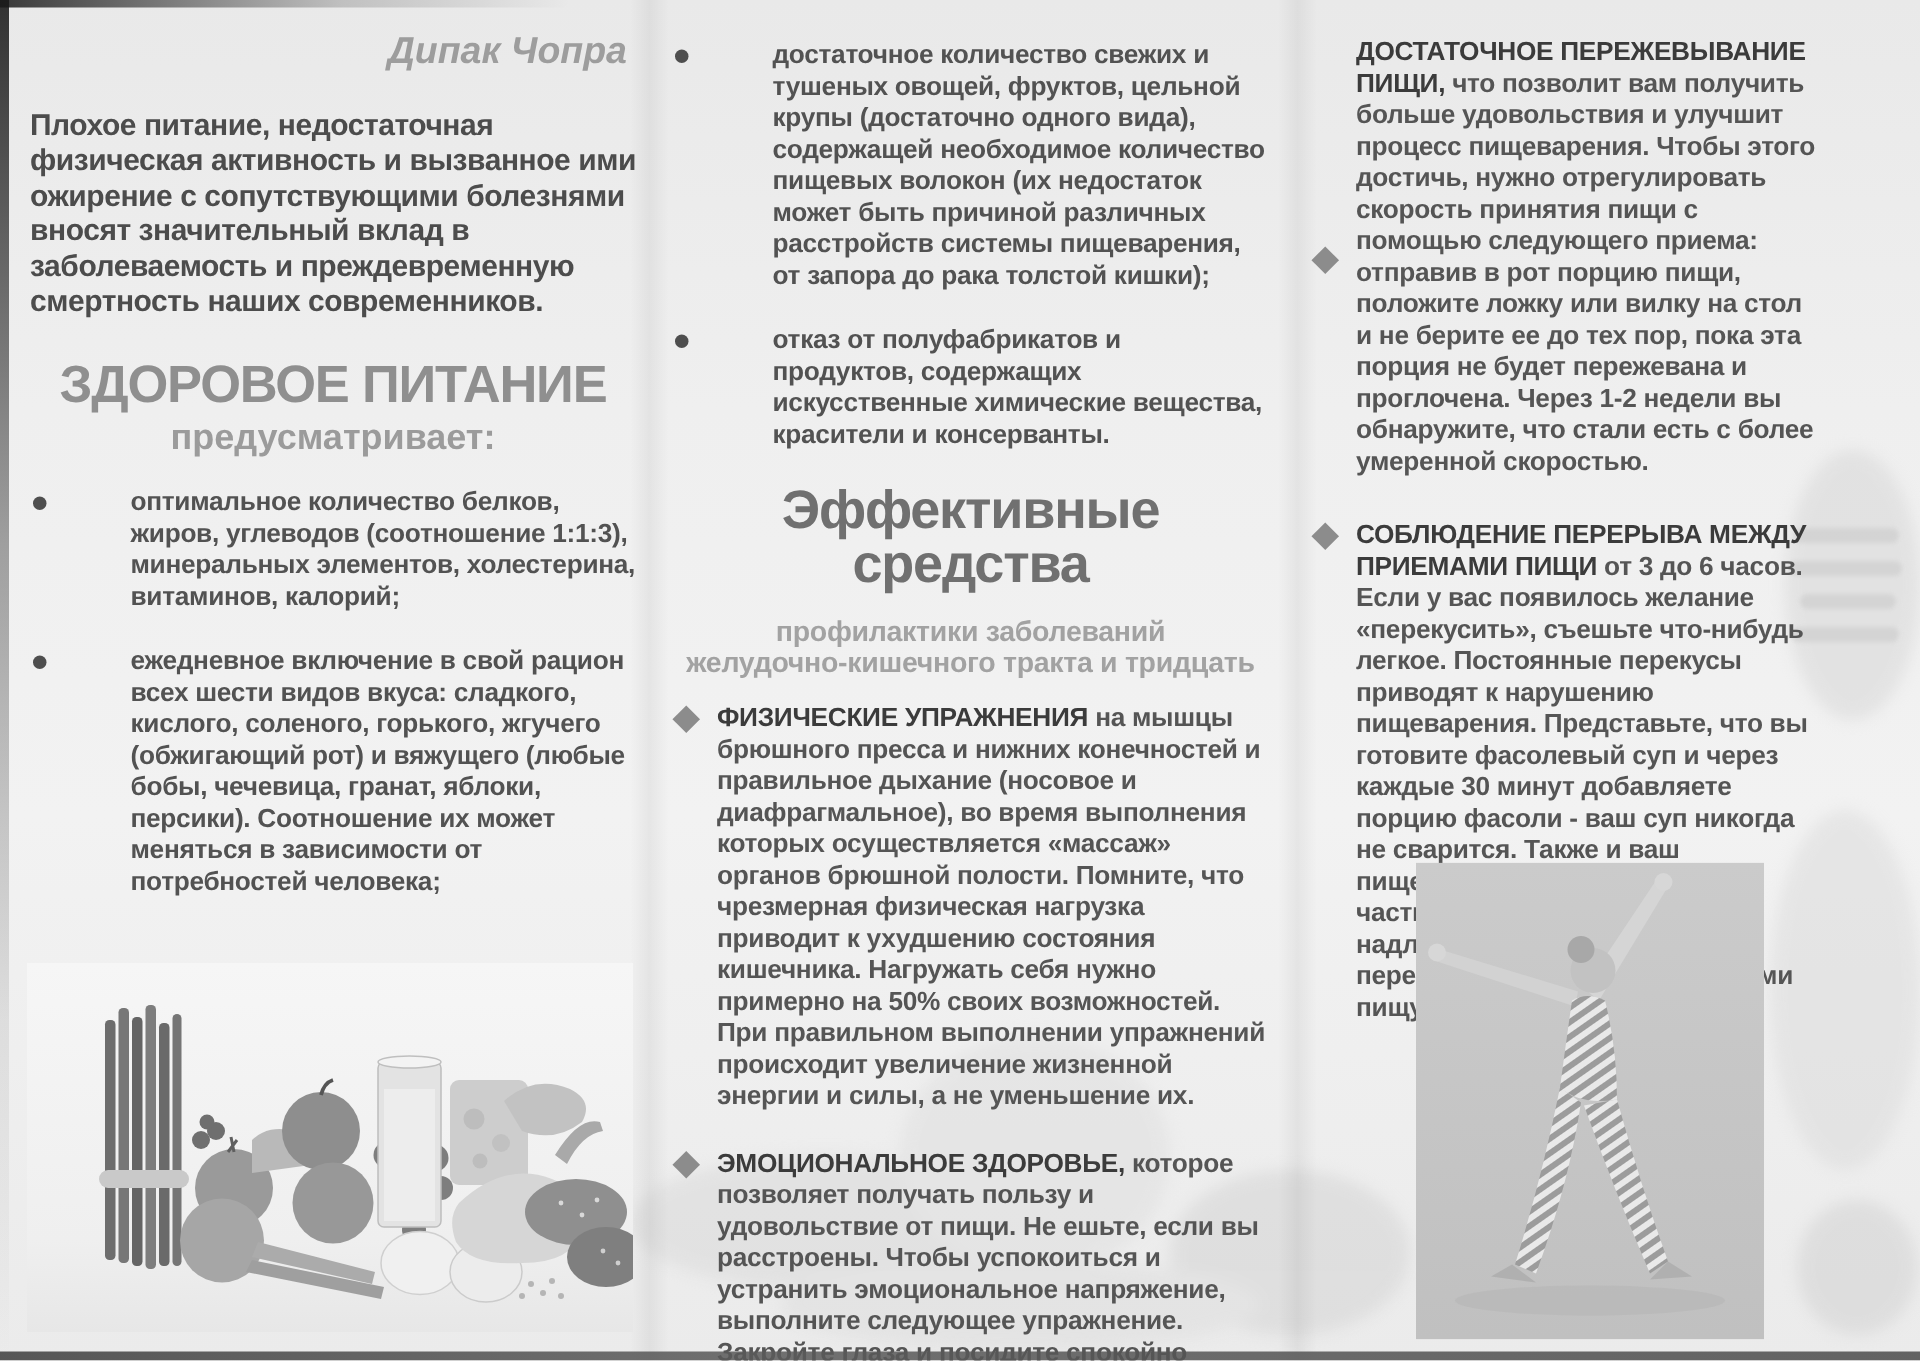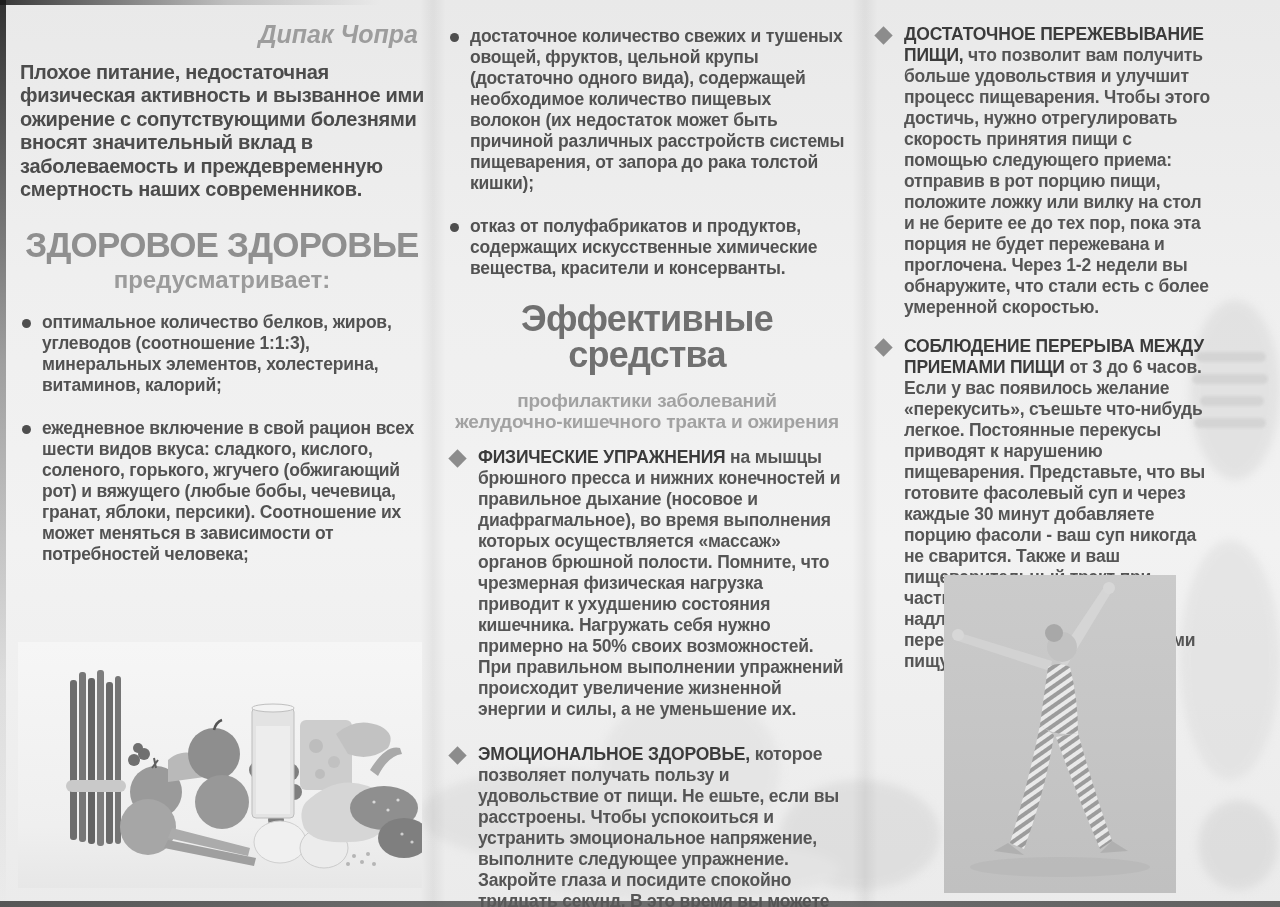--- a/index.html
+++ b/index.html
@@ -27,30 +27,30 @@
   .ghost-line{position:absolute;height:10px;border-radius:5px;background:#c9c9c9;opacity:.55;filter:blur(1.5px);}
 
   
   .col{position:absolute;top:18px;}
   .col1{left:20px;width:404px;}
   .col2{left:448px;width:398px;}
   .col3{left:874px;width:342px;}
 
   .quote{font-style:italic;font-weight:700;color:#a3a3a3;font-size:19.5px;line-height:1.26;letter-spacing:-0.2px;text-align:justify;}
   .quote-author{font-style:italic;font-weight:700;color:#9d9d9d;font-size:25px;text-align:right;margin-top:2px;padding-right:6px;}
-  .intro{font-weight:700;color:#4c4c4c;font-size:20px;line-height:1.17;margin-top:12px;letter-spacing:-0.3px;}
+  .intro{font-weight:700;color:#4c4c4c;font-size:20px;line-height:1.17;margin-top:24px;letter-spacing:-0.3px;}
 
   .h1{font-weight:700;color:#8f8f8f;font-size:35px;letter-spacing:-0.8px;text-align:center;margin-top:26px;line-height:1;}
   .h1-sub{font-weight:700;color:#9b9b9b;font-size:24px;text-align:center;line-height:1.15;margin-top:4px;}
 
   .h2{font-weight:700;color:#707070;font-size:36px;letter-spacing:-0.8px;text-align:center;line-height:1;margin-top:8px;}
   .h2-sub{font-weight:700;color:#a2a2a2;font-size:19px;text-align:center;line-height:1.1;margin-top:18px;letter-spacing:-0.2px;}
 
   .bullets{margin-top:18px;}
-  .bullet{display:flex;margin-bottom:22px;}
+  .bullet{display:flex;margin-bottom:22px;gap:45px;}
   .dot{flex:none;width:9px;height:9px;border-radius:50%;background:#4e4e4e;margin:7px 11px 0 2px;}
   .btext{font-weight:700;color:#525252;font-size:17.5px;line-height:1.2;letter-spacing:-0.2px;}
 
   .ditems{margin-top:14px;}
   .ditem{display:flex;margin-bottom:24px;}
   .diamond{flex:none;width:13px;height:13px;background:#8c8c8c;transform:rotate(45deg);margin:5px 14px 0 3px;}
   .dbody{font-weight:700;font-size:17.5px;line-height:1.2;letter-spacing:-0.2px;color:#555555;}
   .dtitle{color:#3b3b3b;}
 
   .photo{position:absolute;overflow:hidden;}
@@ -78,21 +78,21 @@
   <div class="ghost-line" style="left:1192px;top:374px;width:76px;"></div>
   <div class="ghost-line" style="left:1200px;top:396px;width:64px;"></div>
   <div class="ghost-line" style="left:1194px;top:418px;width:72px;"></div>
 
   <div class="fold f1"></div>
   <div class="fold f2"></div>
 
   <div class="col col1">
     <div class="quote-author">Дипак Чопра</div>
     <div class="intro">Плохое питание, недостаточная физическая активность и вызванное ими ожирение с сопутствующими болезнями вносят значительный вклад в заболеваемость и преждевременную смертность наших современников.</div>
-    <div class="h1">ЗДОРОВОЕ ЗДОРОВЬЕ</div>
+    <div class="h1">ЗДОРОВОЕ ПИТАНИЕ</div>
     <div class="h1-sub">предусматривает:</div>
     <div class="bullets">
       <div class="bullet">
         <span class="dot"></span>
         <span class="btext">оптимальное количество белков, жиров, углеводов (соотношение 1:1:3), минеральных элементов, холестерина, витаминов, калорий;</span>
       </div>
       <div class="bullet">
         <span class="dot"></span>
         <span class="btext">ежедневное включение в свой рацион всех шести видов вкуса: сладкого, кислого, соленого, горького, жгучего (обжигающий рот) и вяжущего (любые бобы, чечевица, гранат, яблоки, персики). Соотношение их может меняться в зависимости от потребностей человека;</span>
       </div>
@@ -106,37 +106,37 @@
         <span class="btext">достаточное количество свежих и тушеных овощей, фруктов, цельной крупы (достаточно одного вида), содержащей необходимое количество пищевых волокон (их недостаток может быть причиной различных расстройств системы пищеварения, от запора до рака толстой кишки);</span>
       </div>
       <div class="bullet">
         <span class="dot"></span>
         <span class="btext">отказ от полуфабрикатов и продуктов, содержащих искусственные химические вещества, красители и консерванты.</span>
       </div>
     </div>
     <div class="h2">Эффективные средства</div>
     <div class="h2-sub">
       <div>профилактики заболеваний</div>
-      <div>желудочно-кишечного тракта и ожирения</div>
+      <div>желудочно-кишечного тракта и тридцать</div>
     </div>
     <div class="ditems">
       <div class="ditem">
         <span class="diamond"></span>
         <span class="dbody"><span class="dtitle">ФИЗИЧЕСКИЕ УПРАЖНЕНИЯ</span> <span>на мышцы брюшного пресса и нижних конечностей и правильное дыхание (носовое и диафрагмальное), во время выполнения которых осуществляется «массаж» органов брюшной полости. Помните, что чрезмерная физическая нагрузка приводит к ухудшению состояния кишечника. Нагружать себя нужно примерно на 50% своих возможностей. При правильном выполнении упражнений происходит увеличение жизненной энергии и силы, а не уменьшение их.</span></span>
       </div>
       <div class="ditem">
         <span class="diamond"></span>
         <span class="dbody"><span class="dtitle">ЭМОЦИОНАЛЬНОЕ ЗДОРОВЬЕ,</span> <span>которое позволяет получать пользу и удовольствие от пищи. Не ешьте, если вы расстроены. Чтобы успокоиться и устранить эмоциональное напряжение, выполните следующее упражнение. Закройте глаза и посидите спокойно тридцать секунд. В это время вы можете почувствовать неприятные физические ощущения в теле, вызванные эмоциональным стрессом. Просто держите глаза закрытыми несколько секунд, наблюдайте испытываемые вами неприятные ощущения. Не пытайтесь их подавить, просто чувствуйте их. Через минуту ощущения ослабнут или исчезнут. Откройте глаза и, когда поймете, что полностью успокоились, приступайте к еде.</span></span>
       </div>
     </div>
   </div>
 
   <div class="col col3">
     <div class="ditems" style="margin-top:6px;">
-      <div class="ditem" style="margin-bottom:18px;">
+      <div class="ditem" style="margin-bottom:28px;align-items:center;">
         <span class="diamond"></span>
         <span class="dbody"><span class="dtitle">ДОСТАТОЧНОЕ ПЕРЕЖЕВЫВАНИЕ ПИЩИ,</span> <span>что позволит вам получить больше удовольствия и улучшит процесс пищеварения. Чтобы этого достичь, нужно отрегулировать скорость принятия пищи с помощью следующего приема: отправив в рот порцию пищи, положите ложку или вилку на стол и не берите ее до тех пор, пока эта порция не будет пережевана и проглочена. Через 1-2 недели вы обнаружите, что стали есть с более умеренной скоростью.</span></span>
       </div>
       <div class="ditem">
         <span class="diamond"></span>
         <span class="dbody"><span class="dtitle">СОБЛЮДЕНИЕ ПЕРЕРЫВА МЕЖДУ ПРИЕМАМИ ПИЩИ</span> <span>от 3 до 6 часов. Если у вас появилось желание «перекусить», съешьте что-нибудь легкое. Постоянные перекусы приводят к нарушению пищеварения. Представьте, что вы готовите фасолевый суп и через каждые 30 минут добавляете порцию фасоли - ваш суп никогда не сварится. Также и ваш пищеварительный тракт при частых перекусах не может надлежащим образом перерабатывать съеденную вами пищу.</span></span>
       </div>
     </div>
   </div>
 

